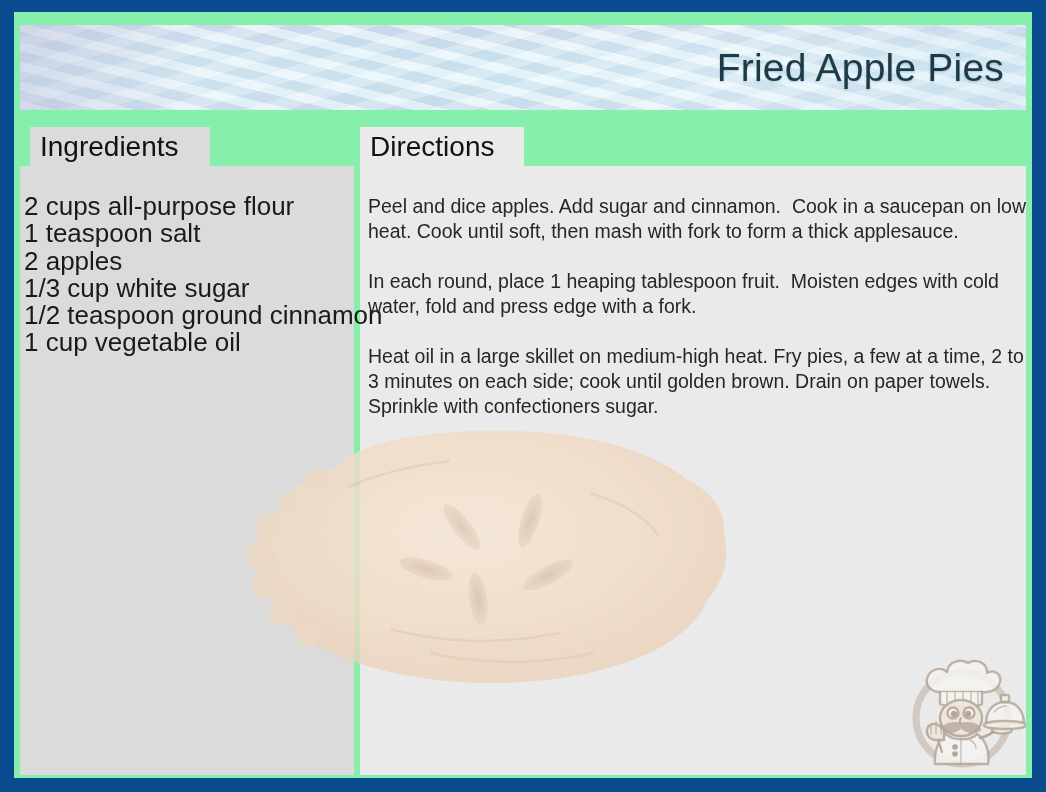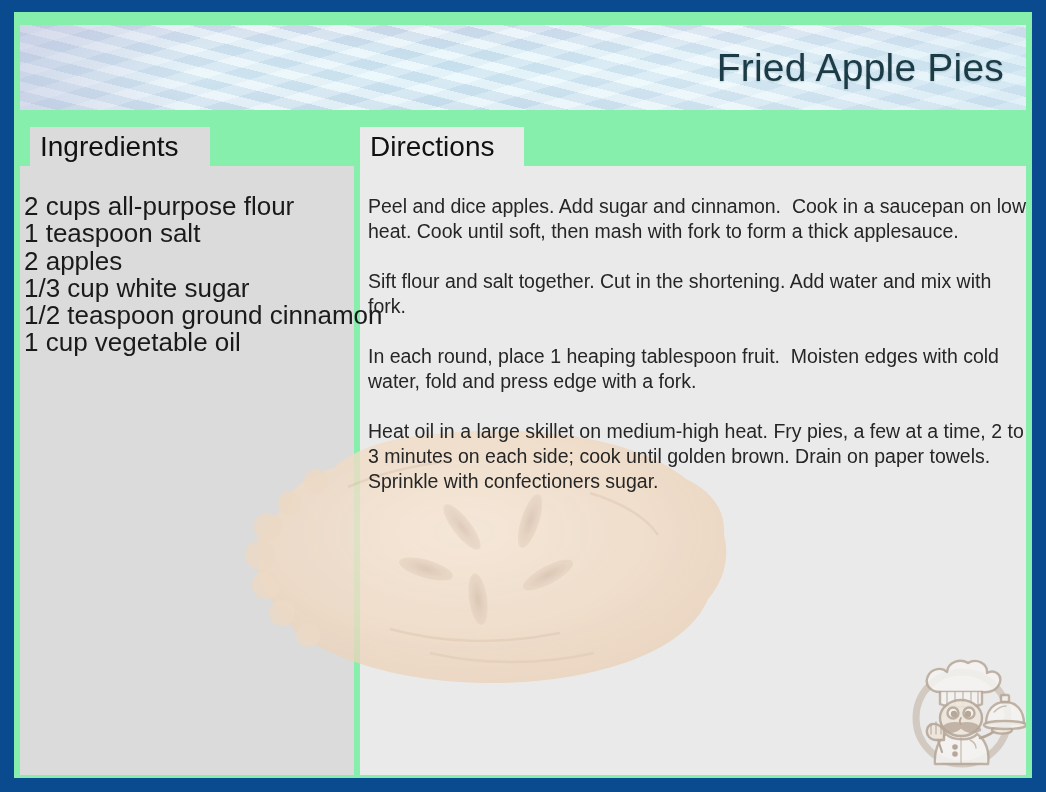--- a/index.html
+++ b/index.html
@@ -301,19 +301,18 @@
       <li>2 cups all-purpose flour</li>
       <li>1 teaspoon salt</li>
       <li>2 apples</li>
       <li>1/3 cup white sugar</li>
       <li>1/2 teaspoon ground cinnamon</li>
       <li>1 cup vegetable oil</li>
     </ul>
 
     <div id="directions-body">
       <p>Peel and dice apples. Add sugar and cinnamon.  Cook in a saucepan on low heat. Cook until soft, then mash with fork to form a thick applesauce.</p>
-      <p>Sift flour and salt together. Cut in the shortening. Add water and mix with fork.</p>
       <p>In each round, place 1 heaping tablespoon fruit.  Moisten edges with cold water, fold and press edge with a fork.</p>
       <p>Heat oil in a large skillet on medium-high heat. Fry pies, a few at a time, 2 to 3 minutes on each side; cook until golden brown. Drain on paper towels. Sprinkle with confectioners sugar.</p>
     </div>
 
   </div>
 </div>
 
 </body></html>

